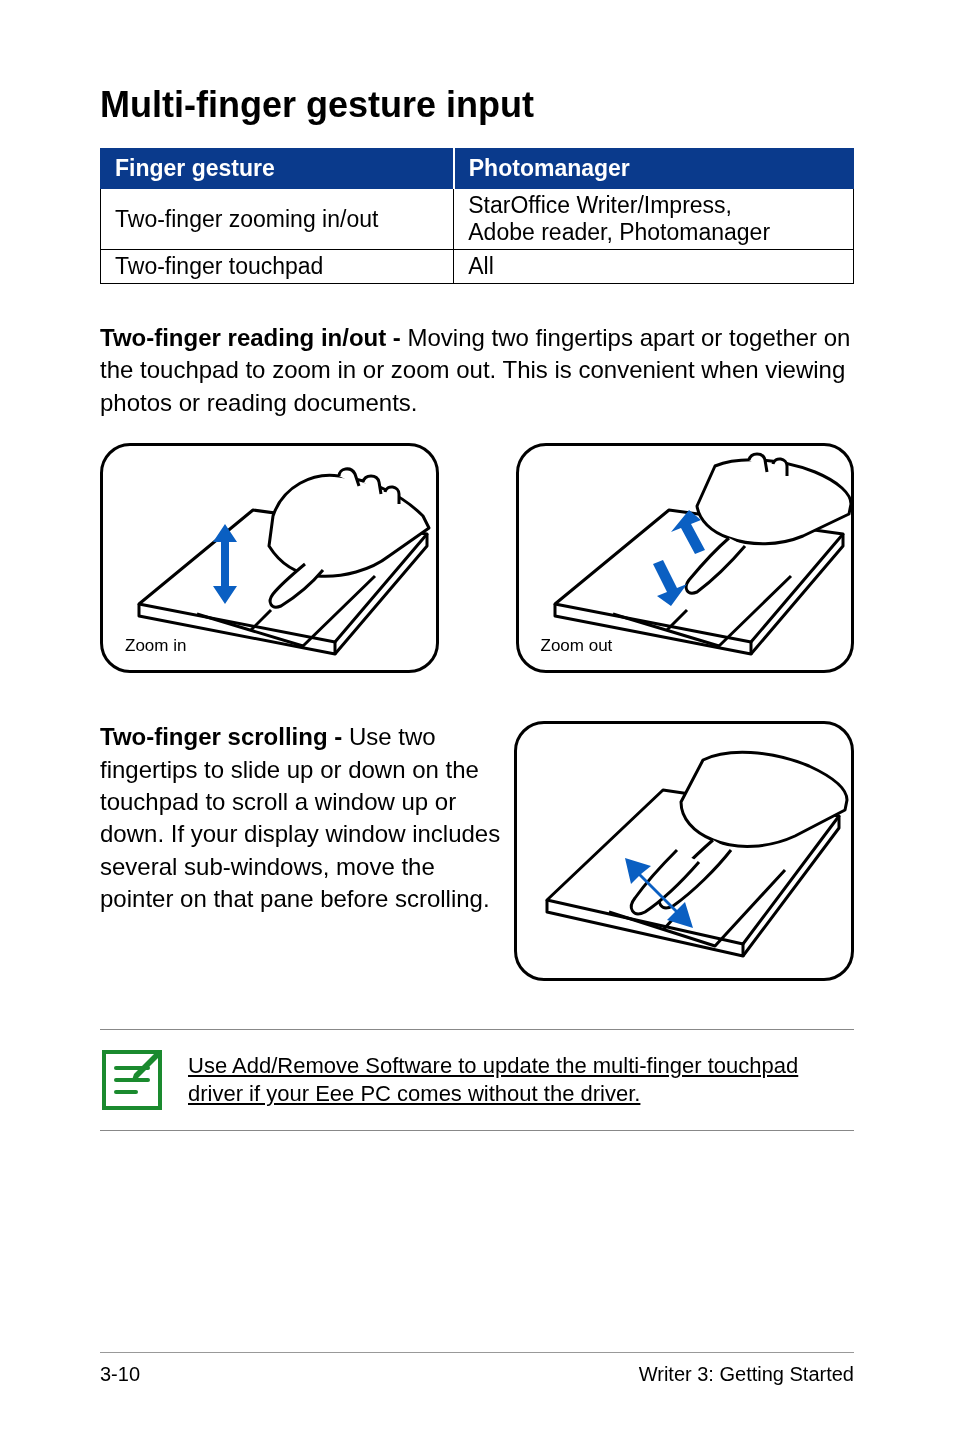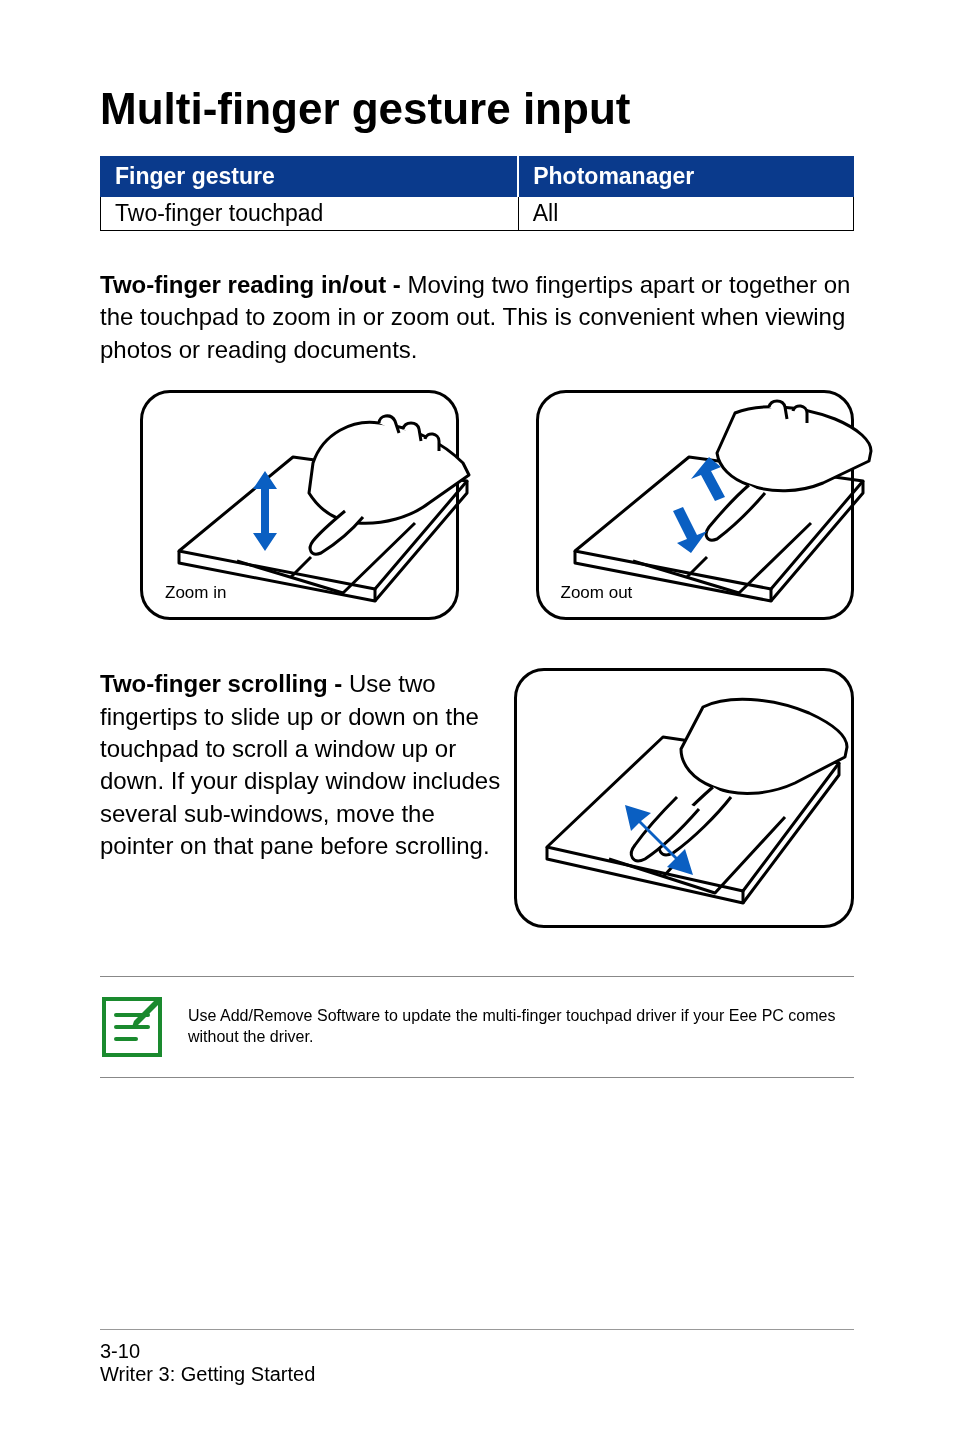--- a/index.html
+++ b/index.html
@@ -1,52 +1,57 @@
 <!DOCTYPE html>
 <html><head>
 <meta charset="utf-8">
 <style>
   * { box-sizing: border-box; margin: 0; padding: 0; }
   html, body { width: 954px; height: 1438px; background: #fff; font-family: "Segoe UI", Arial, sans-serif; color: #000; }
   .page { padding: 84px 100px 0 100px; position: relative; height: 100%; }
-  .heading { font-size: 44px; font-weight: 700; margin-bottom: 22px; }
+  .heading { font-size: 36px; font-weight: 700; margin-bottom: 22px; }
   table.gesture { width: 100%; border-collapse: collapse; margin-bottom: 38px; border-radius: 15px; }
   table.gesture th { background: #0a3a8c; color: #fff; text-align: left; font-size: 23px; font-weight: 700; padding: 6px 14px; border: 1px solid #0a3a8c; }
   table.gesture th:first-child { border-right: 2px solid #fff; }
   table.gesture td { font-size: 23px; padding: 3px 14px; border: 1px solid #000; vertical-align: middle; }
   .body-para { font-size: 24px; line-height: 1.35; margin-bottom: 24px; }
   .body-para .lead { font-weight: 700; }
-  .figrow { display: flex; gap: 77px; margin-bottom: 48px; margin-left: 40px; }
+  .figrow { display: flex; gap: 77px; margin-bottom: 48px; }
   .figbox { width: 340px; height: 230px; border: 3px solid #000; border-radius: 30px; position: relative; }
   .figbox .caption { position: absolute; left: 22px; bottom: 14px; font-size: 17px; }
   .figbox svg.pad { position: absolute; }
   .scrollrow { display: flex; gap: 2px; margin-bottom: 48px; align-items: flex-start; }
   .scrolltext { flex: 1; font-size: 24px; line-height: 1.35; }
   .scrolltext .lead { font-weight: 700; }
   .figbox2 { width: 340px; height: 260px; border: 3px solid #000; border-radius: 30px; position: relative; flex-shrink: 0; }
   .notebox { border-top: 1px solid #888; border-bottom: 1px solid #888; padding: 18px 0; display: flex; align-items: center; gap: 24px; }
   .noteicon { width: 64px; height: 64px; flex-shrink: 0; }
-  .notetext { font-size: 16px; line-height: 1.3; }
-  .footer { position: absolute; bottom: 52px; left: 100px; right: 100px; border-top: 1px solid #999; padding-top: 10px; display: flex; justify-content: space-between; font-size: 20px; flex-direction: column; }
+  .notetext { font-size: 22px; line-height: 1.3; text-decoration: underline; }
+  .footer { position: absolute; bottom: 52px; left: 100px; right: 100px; border-top: 1px solid #999; padding-top: 10px; display: flex; justify-content: space-between; font-size: 20px; }
 </style>
 </head>
 <body>
 
 <div class="page">
 
   <h1 class="heading">Multi-finger gesture input</h1>
 
   <table class="gesture">
     <thead>
       <tr>
         <th>Finger gesture</th>
         <th>Photomanager</th>
       </tr>
     </thead>
     <tbody>
+      <tr>
+        <td>Two-finger zooming in/out</td>
+        <td style="white-space:pre-line;">StarOffice Writer/Impress,
+Adobe reader, Photomanager</td>
+      </tr>
       <tr>
         <td>Two-finger touchpad</td>
         <td>All</td>
       </tr>
     </tbody>
   </table>
 
   <p class="body-para">
     <span class="lead">Two-finger reading in/out - </span><span>Moving two fingertips apart or together on the touchpad to zoom in or zoom out. This is convenient when viewing photos or reading documents.</span>
   </p>

